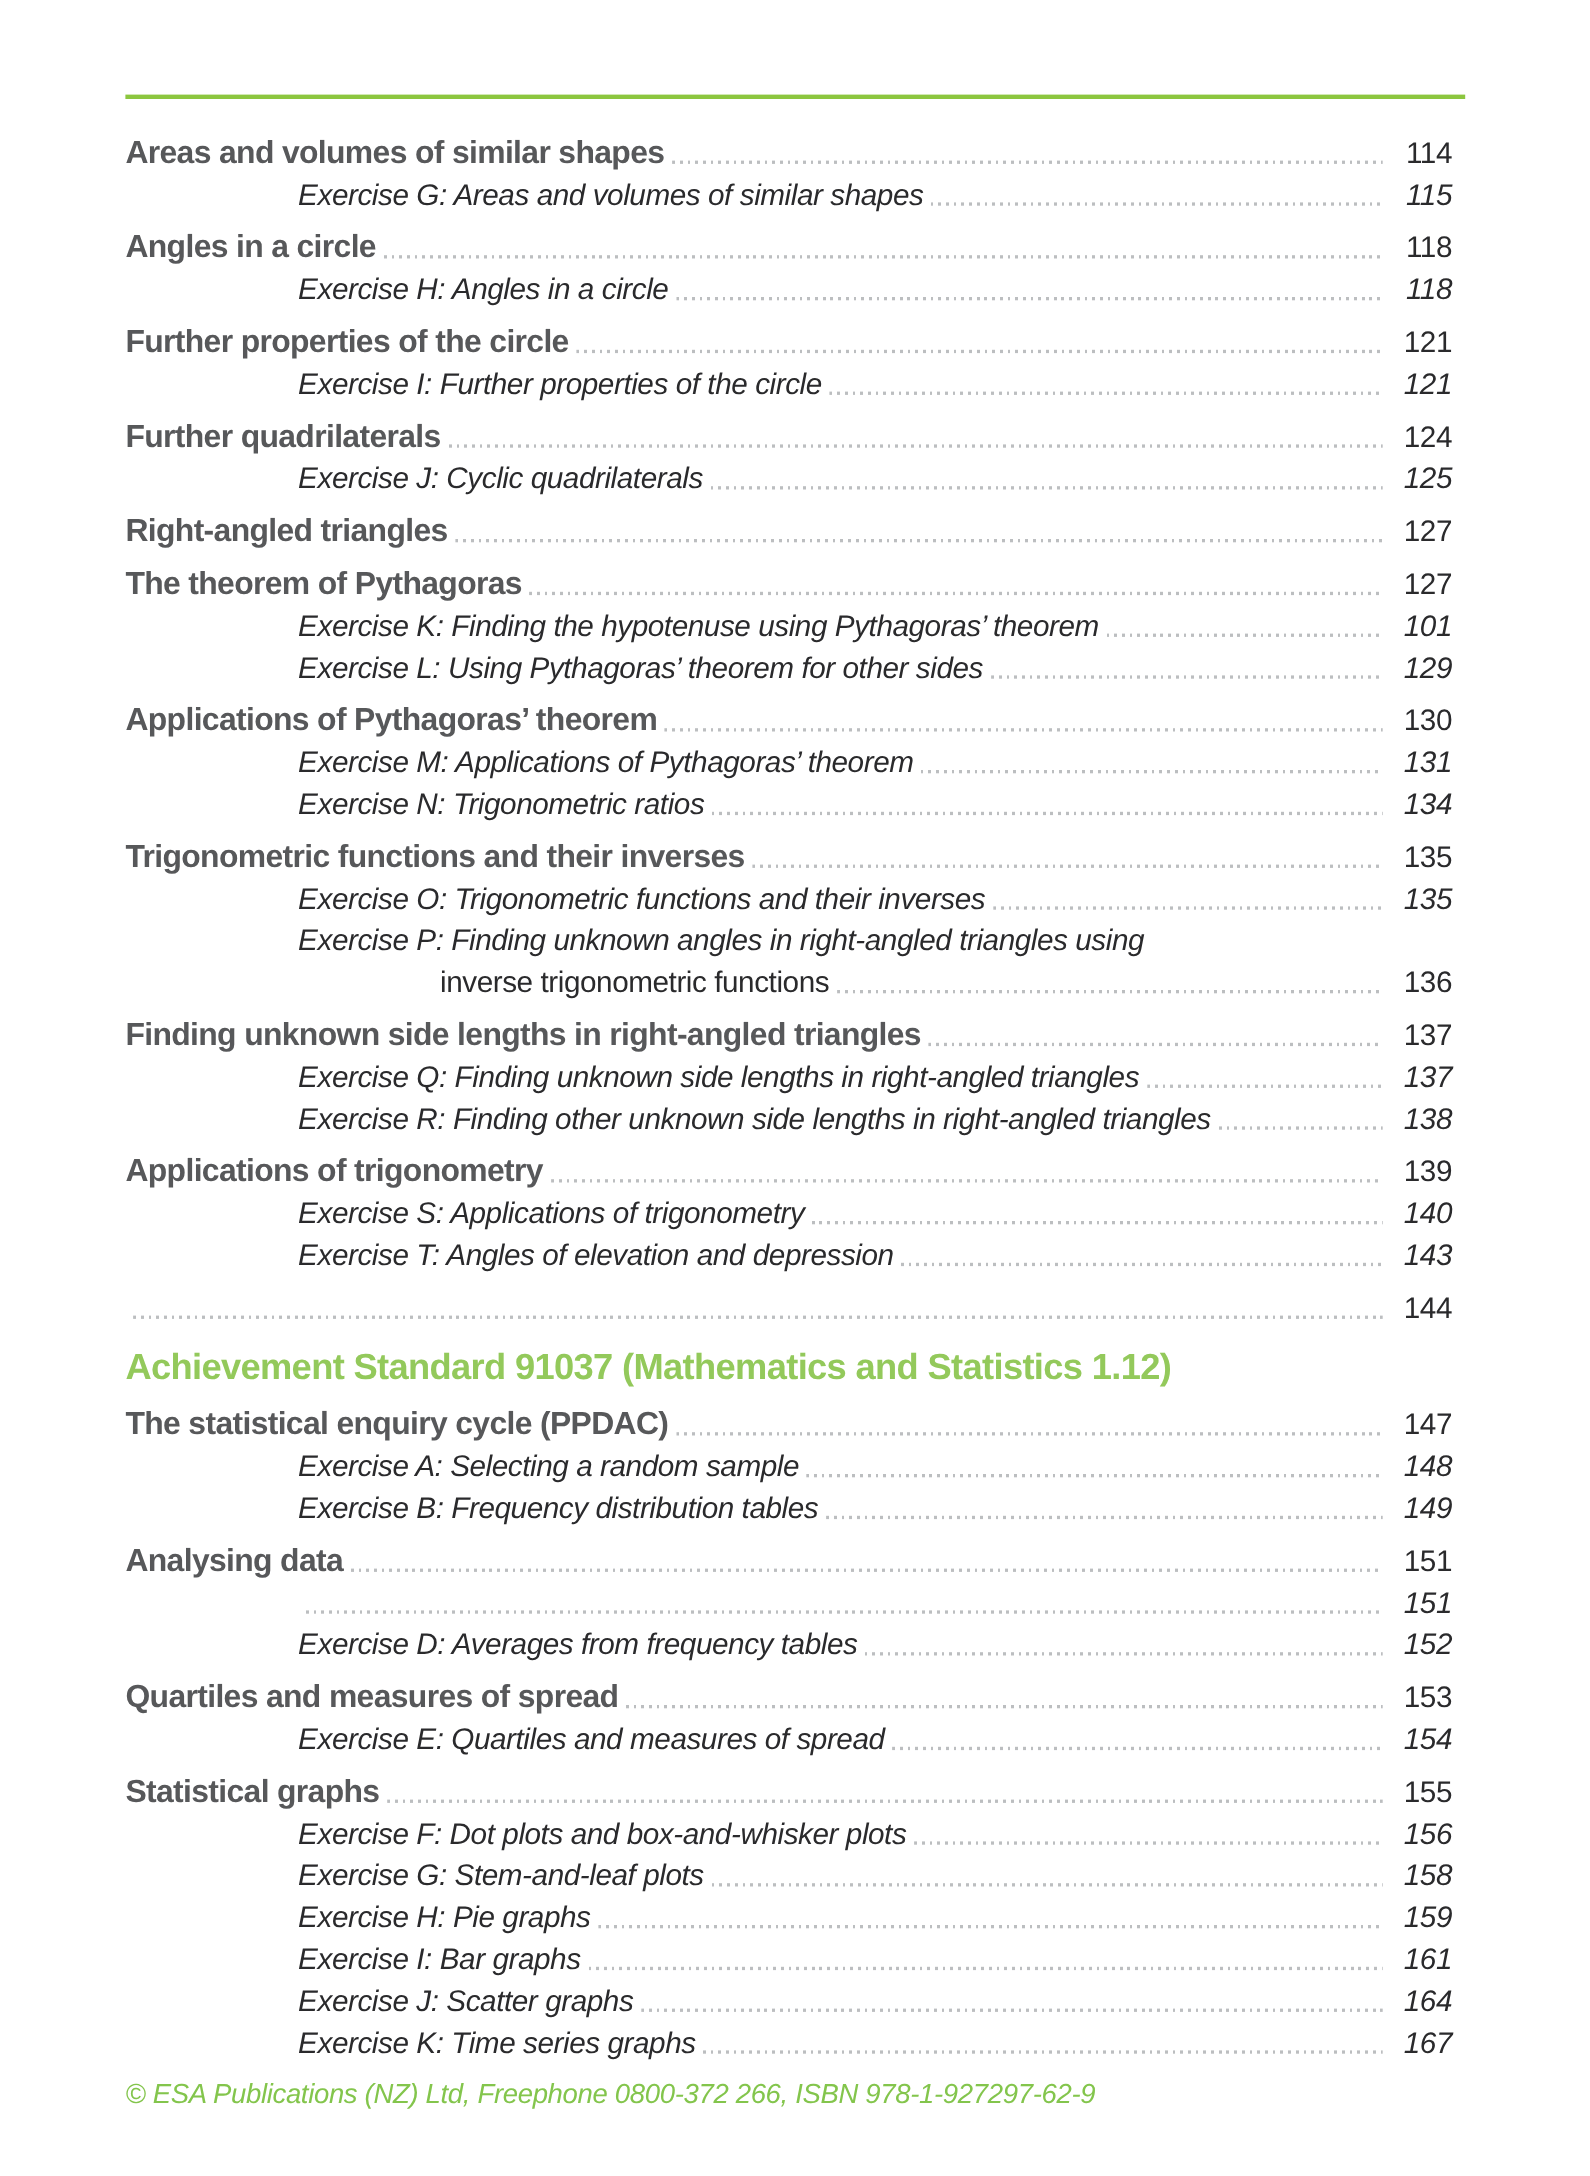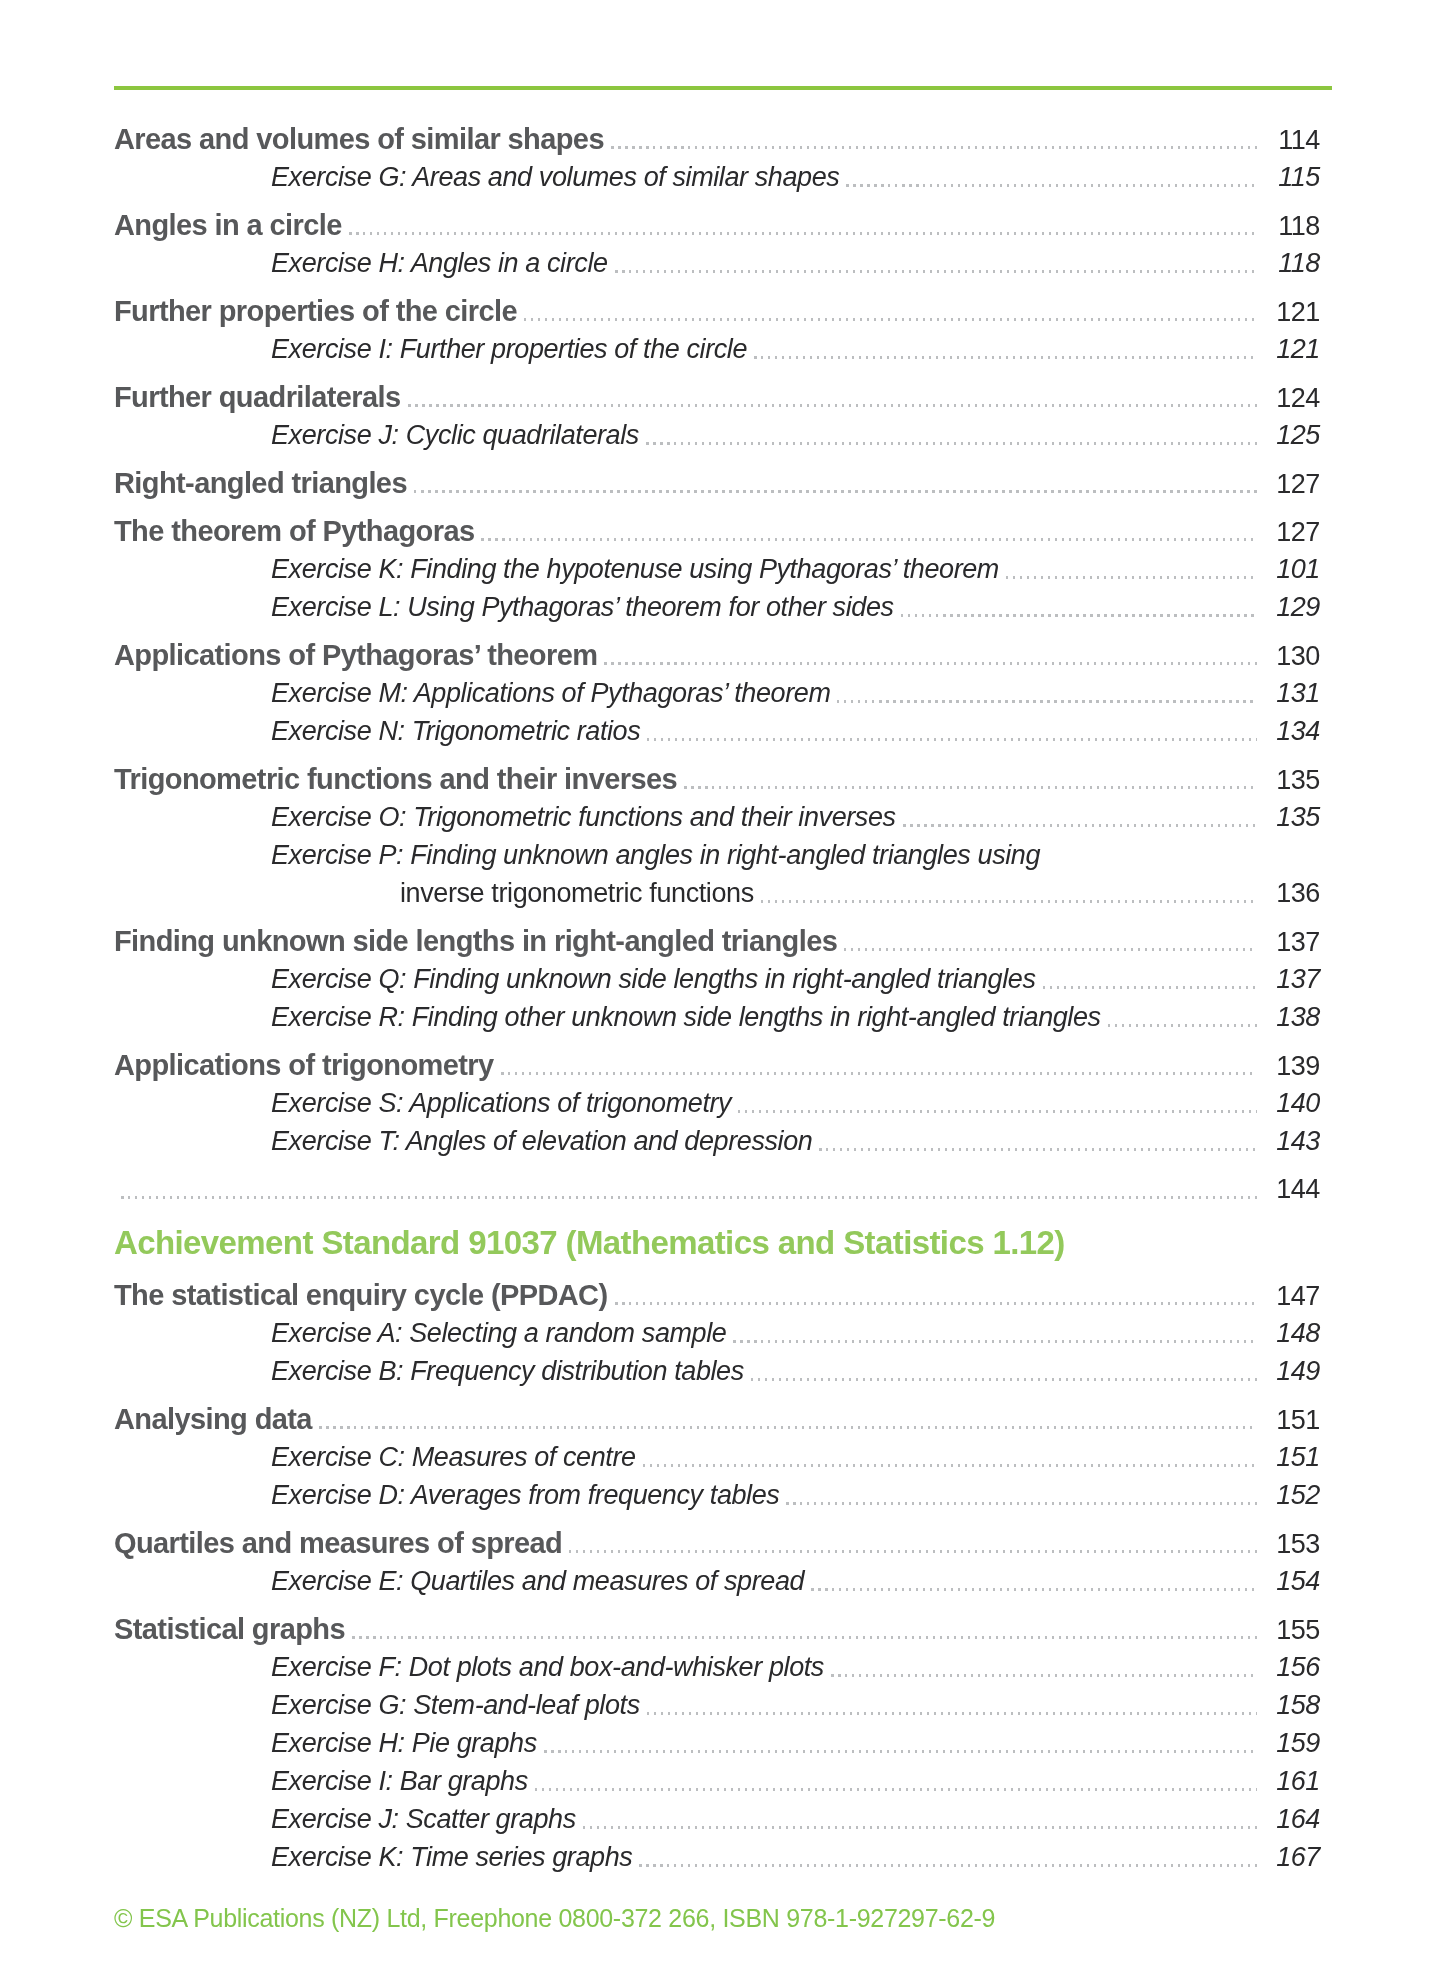--- a/index.html
+++ b/index.html
@@ -77,22 +77,23 @@
     height: 46px;
     line-height: 46px;
     margin: 12px 0 4px 0;
     font-size: 33px;
     font-weight: bold;
     letter-spacing: -0.6px;
     color: var(--standard-green, #93C95B);
     white-space: nowrap;
   }
   .footer {
-    margin-top: 28px;
+    margin-top: 14px;
     font-size: 25px;
+    font-style: italic;
     letter-spacing: -0.3px;
     color: var(--footer-green, #83C54C);
     white-space: nowrap;
   }
 </style>
 </head>
 <body>
 
 <div class="page">
   <div class="rule"></div>
@@ -239,21 +240,20 @@
         <span class="label">Exercise B: Frequency distribution tables</span>
         <span class="leader"></span>
         <span class="page-num">149</span>
       </div>
       <div class="row heading">
         <span class="label">Analysing data</span>
         <span class="leader"></span>
         <span class="page-num">151</span>
       </div>
       <div class="row exercise">
-        <span class="label">Exercise C: Measures of centre</span>
         <span class="leader"></span>
         <span class="page-num">151</span>
       </div>
       <div class="row exercise">
         <span class="label">Exercise D: Averages from frequency tables</span>
         <span class="leader"></span>
         <span class="page-num">152</span>
       </div>
       <div class="row heading">
         <span class="label">Quartiles and measures of spread</span>

